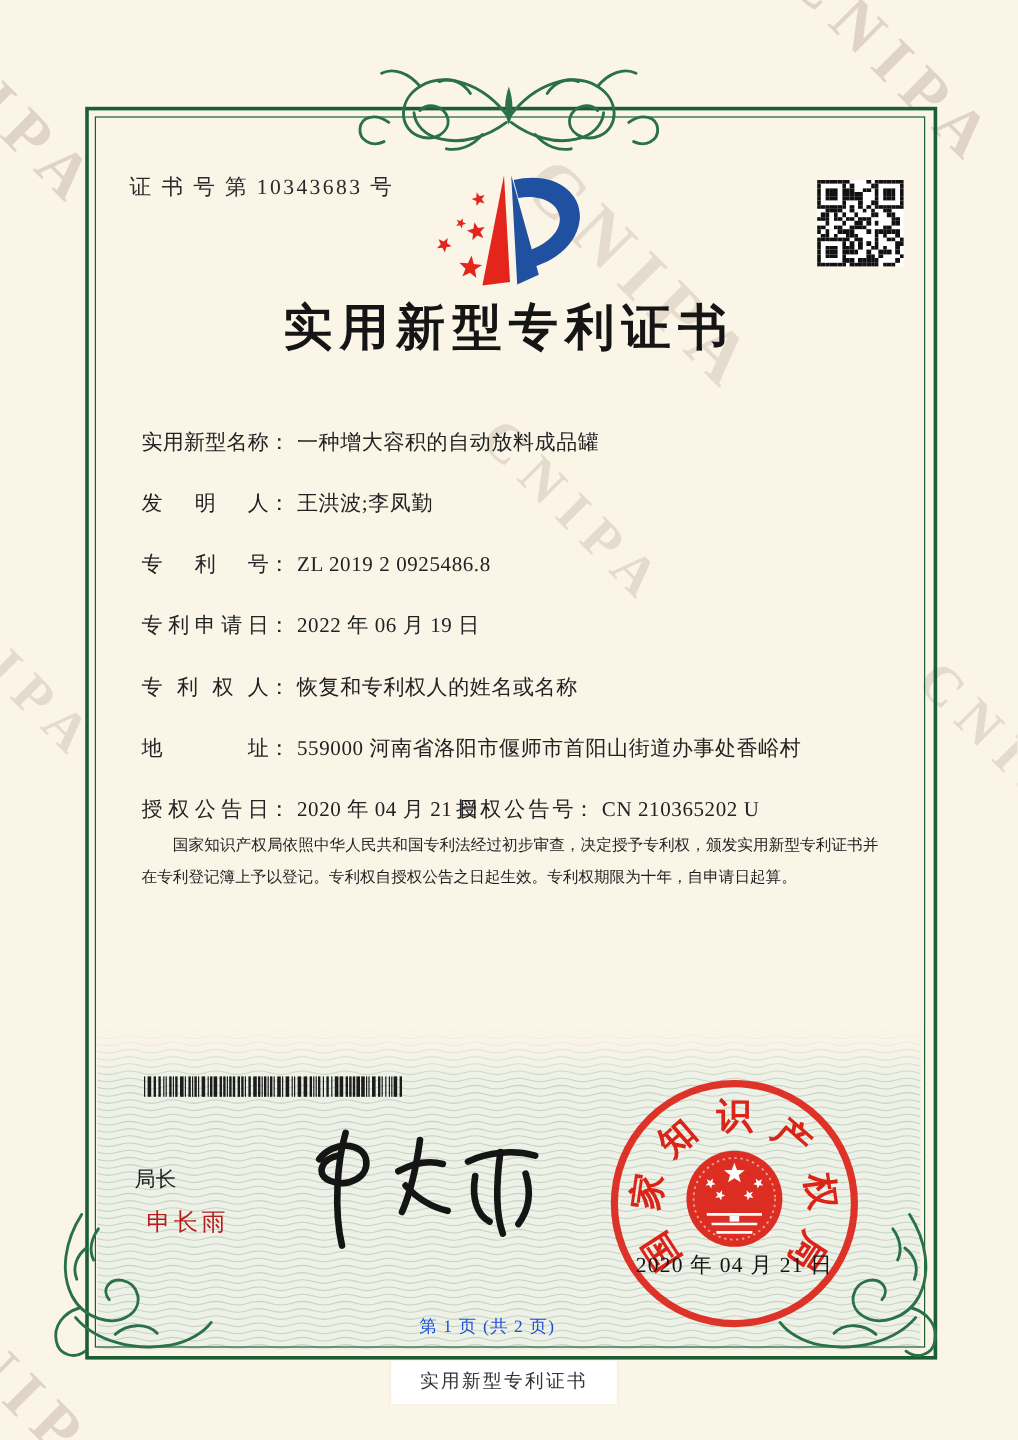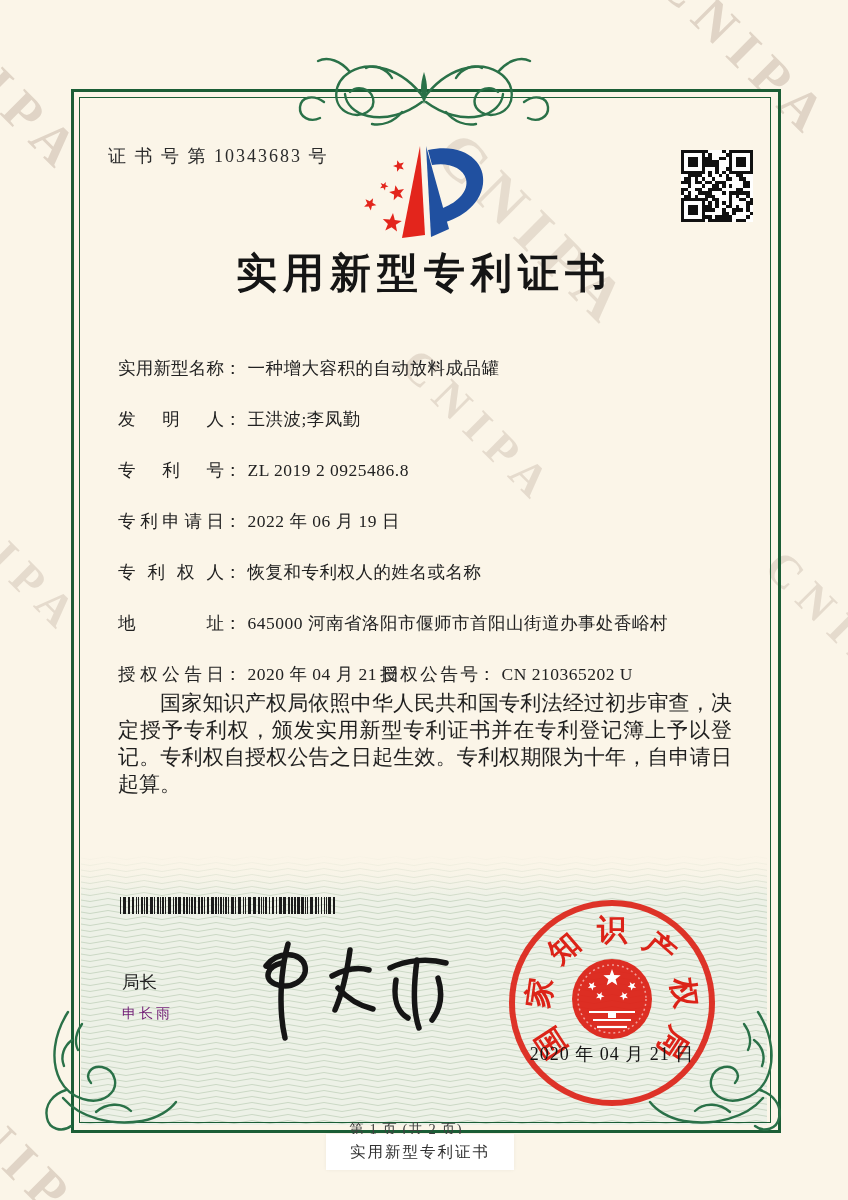--- a/index.html
+++ b/index.html
@@ -52,35 +52,35 @@
   
   .frow{position:absolute;left:118px;font-size:17.5px;color:#222;z-index:6;white-space:nowrap;}
   .flabel{display:inline-block;width:106px;text-align:justify;text-align-last:justify;vertical-align:top;}
   .fcolon{display:inline-block;margin-right:6px;}
   .fvalue{letter-spacing:.5px;}
   .gpair2{position:absolute;left:262px;top:0;white-space:nowrap;}
   .gpair2 .flabel{width:98px;}
 
   
   .law{position:absolute;left:118px;top:690px;width:614px;z-index:6;}
-  .law p{margin:0;font-size:21px;line-height:27px;text-align:justify;text-indent:2em;color:#1f1f1f;}
+  .law p{margin:0;font-size:13px;line-height:27px;text-align:justify;text-indent:2em;color:#1f1f1f;}
 
   
   .barcode{position:absolute;left:120px;top:897px;width:220px;height:17px;z-index:6;font-size:0;white-space:nowrap;}
   .barcode i{display:inline-block;height:17px;background:#1c1c1c;}
-  .director-title{position:absolute;left:122px;top:970px;font-size:17.5px;color:#222;z-index:6;}
-  .director-name{position:absolute;left:122px;top:1005px;font-size:14px;letter-spacing:3px;color:#701a75;z-index:6;font-family:Liberation Mono, monospace;}
+  .director-title{position:absolute;left:112px;top:970px;font-size:17.5px;color:#222;z-index:6;}
+  .director-name{position:absolute;left:122px;top:1005px;font-size:20px;letter-spacing:3px;color:#b91c1c;z-index:6;font-family:Liberation Mono, monospace;}
   .signature{position:absolute;left:250px;top:936px;z-index:6;}
 
   .seal{position:absolute;left:505px;top:896px;z-index:7;}
   .seal-date{position:absolute;left:521px;top:1042px;width:182px;text-align:center;
     font-size:18px;letter-spacing:1px;color:#141414;z-index:8;}
 
   .page-indicator{position:absolute;left:306px;top:1096px;width:200px;text-align:center;
-    font-size:14.5px;letter-spacing:1px;color:#404040;z-index:6;margin-top:24px;}
+    font-size:14.5px;letter-spacing:1px;color:#1d4ed8;z-index:6;}
   .footer-note{position:absolute;left:326px;top:1134px;width:188px;height:36px;line-height:36px;
     background:#ffffff;text-align:center;font-size:15.5px;letter-spacing:2px;color:#333;z-index:6;
     box-shadow:0 0 4px rgba(0,0,0,.05);}
 </style>
 </head>
 <body>
 
 <div class="page">
 
   <div class="wm" style="left:-60px;top:-15px;">CNIPA</div>
@@ -657,21 +657,21 @@
   <div class="frow" style="top:458px">
     <span class="flabel">专利号</span><span class="fcolon">：</span><span class="fvalue">ZL 2019 2 0925486.8</span>
   </div>
   <div class="frow" style="top:509px">
     <span class="flabel">专利申请日</span><span class="fcolon">：</span><span class="fvalue">2022 年 06 月 19 日</span>
   </div>
   <div class="frow" style="top:560px">
     <span class="flabel">专利权人</span><span class="fcolon">：</span><span class="fvalue">恢复和专利权人的姓名或名称</span>
   </div>
   <div class="frow" style="top:611px">
-    <span class="flabel">地址</span><span class="fcolon">：</span><span class="fvalue">645000  河南省洛阳市偃师市首阳山街道办事处香峪村</span>
+    <span class="flabel">地址</span><span class="fcolon">：</span><span class="fvalue">559000  河南省洛阳市偃师市首阳山街道办事处香峪村</span>
   </div>
   <div class="frow" style="top:662px">
     <span class="flabel">授权公告日</span><span class="fcolon">：</span><span class="fvalue">2020 年 04 月 21 日</span>
     <span class="gpair2">
       <span class="flabel">授权公告号</span><span class="fcolon">：</span><span class="fvalue">CN 210365202 U</span>
     </span>
   </div>
 
   <div class="law">
     <p>国家知识产权局依照中华人民共和国专利法经过初步审查，决定授予专利权，颁发实用新型专利证书并在专利登记簿上予以登记。专利权自授权公告之日起生效。专利权期限为十年，自申请日起算。</p>

